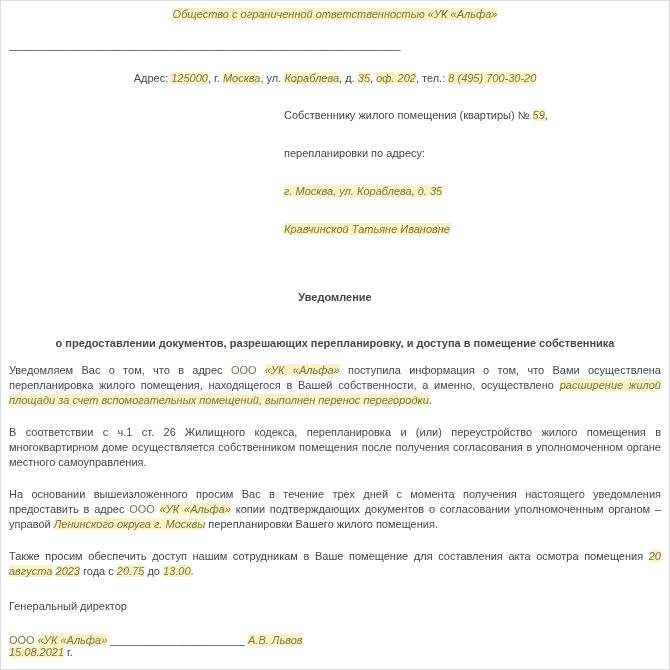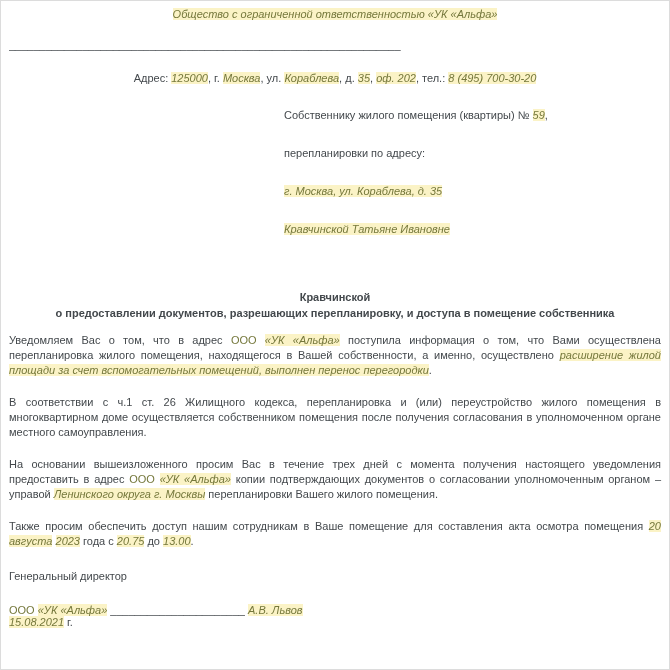--- a/index.html
+++ b/index.html
@@ -16,21 +16,21 @@
     overflow: hidden;
     padding: 0 8px;
   }
   .center { text-align: center; }
   .company { margin-top: 7px; }
   .divider { margin-top: 19px; text-align: left; letter-spacing: 0; color: #43484c; white-space: nowrap; overflow: hidden; }
   .address { margin-top: 21px; }
   .recipient { margin-left: 275px; }
   .recipient .rline { margin-top: 24px; line-height: 14px; }
   .doc-title { margin-top: 55px; font-weight: bold; }
-  .doc-subtitle { margin-top: 4px; font-weight: bold; }
+  .doc-subtitle { margin-top: 34px; font-weight: bold; }
   .para { margin-top: 17px; text-align: justify; line-height: 15px; }
   .para.first { margin-top: 14px; }
   .signoff { margin-top: 21px; }
   .signature { margin-top: 22px; }
   .dateline { }
   
   .hl { background: #fbf3c6; color: #75783c; font-style: italic; }
   .it { color: #75783c; }
   .pl { color: #43484c; }
 </style>
@@ -45,21 +45,21 @@
 
   <div class="address center"><span class="pl">Адрес: </span><span class="hl">125000</span><span class="pl">, г. </span><span class="hl">Москва</span><span class="pl">, ул. </span><span class="hl">Кораблева</span><span class="pl">, д. </span><span class="hl">35</span><span class="pl">, </span><span class="hl">оф. 202</span><span class="pl">, тел.: </span><span class="hl">8 (495) 700-30-20</span></div>
 
   <div class="recipient">
     <div class="rline"><span class="pl">Собственнику жилого помещения (квартиры) № </span><span class="hl">59</span><span class="pl">,</span></div>
     <div class="rline"><span class="pl">перепланировки по адресу:</span></div>
     <div class="rline"><span class="hl">г. Москва, ул. Кораблева, д. 35</span></div>
     <div class="rline"><span class="hl">Кравчинской Татьяне Ивановне</span></div>
   </div>
 
-  <div class="doc-title center">Кравчинской</div>
+  <div class="doc-title center">Уведомление</div>
   <div class="doc-subtitle center">о предоставлении документов, разрешающих перепланировку, и доступа в помещение собственника</div>
 
   <div class="para first"><span class="pl">Уведомляем Вас о том, что в адрес </span><span class="it">ООО </span><span class="hl">«УК «Альфа»</span><span class="pl"> поступила информация о том, что Вами осуществлена перепланировка жилого помещения, находящегося в Вашей собственности, а именно, осуществлено </span><span class="hl">расширение жилой площади за счет вспомогательных помещений, выполнен перенос перегородки</span><span class="pl">.</span></div>
 
   <div class="para"><span class="pl">В соответствии с ч.1 ст. 26 Жилищного кодекса, перепланировка и (или) переустройство жилого помещения в многоквартирном доме осуществляется собственником помещения после получения согласования в уполномоченном органе местного самоуправления.</span></div>
 
   <div class="para"><span class="pl">На основании вышеизложенного просим Вас в течение трех дней с момента получения настоящего уведомления предоставить в адрес </span><span class="it">ООО </span><span class="hl">«УК «Альфа»</span><span class="pl"> копии подтверждающих документов о согласовании уполномоченным органом – управой </span><span class="hl">Ленинского округа г. Москвы</span><span class="pl"> перепланировки Вашего жилого помещения.</span></div>
 
   <div class="para"><span class="pl">Также просим обеспечить доступ нашим сотрудникам в Ваше помещение для составления акта осмотра помещения </span><span class="hl">20 августа</span><span class="pl"> </span><span class="hl">2023</span><span class="pl"> года с </span><span class="hl">20.75</span><span class="pl"> до </span><span class="hl">13.00</span><span class="pl">.</span></div>
 

